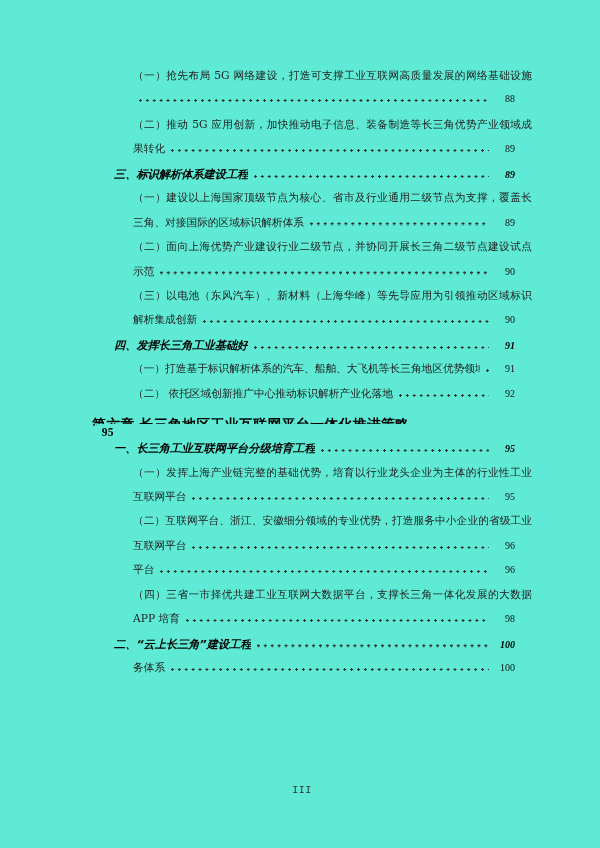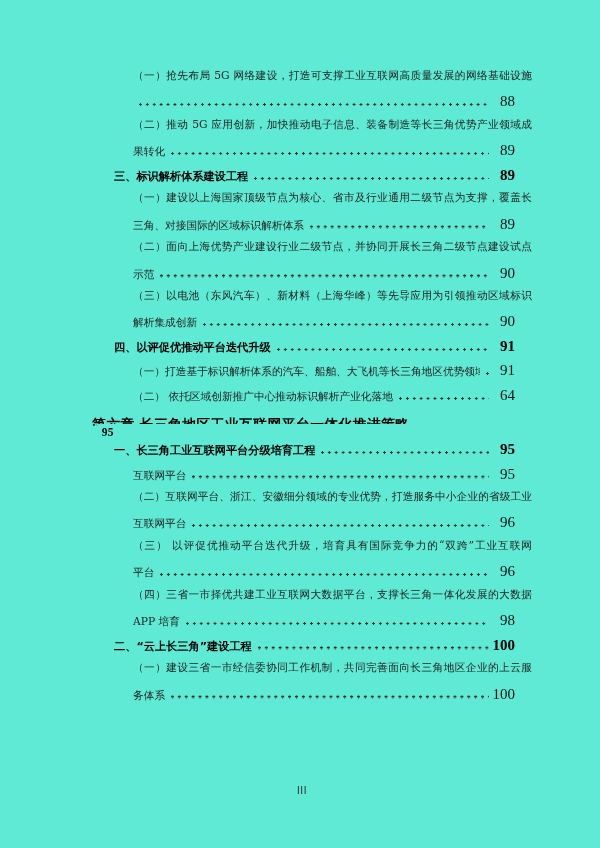--- a/index.html
+++ b/index.html
@@ -9,49 +9,49 @@
   }
   .toc{position:absolute;left:88px;top:66px;width:444px;}
   .row{
     display:flex;align-items:baseline;height:24.45px;box-sizing:border-box;
     padding-top:3px;overflow:hidden;white-space:nowrap;
   }
   .row .txt{flex:0 1 auto;overflow:hidden;}
   
   .row.chapter{padding-left:1px;height:30px;padding-top:8px;
     font-size:13.8px;font-weight:bold;letter-spacing:0.4px;color:#000;flex-direction:column;}
-  .row.section{padding-left:26px;font-size:11.2px;font-weight:bold;color:#000;}
+  .row.section{padding-left:26px;font-size:11.2px;font-weight:bold;color:#000;font-style:italic;}
   .row.item,.row.cont{padding-left:45px;font-size:10.7px;
     font-family:"DejaVu Serif",serif;color:#222;}
   
   .row.justify .txt{
     flex:1 1 auto;text-align:justify;text-align-last:justify;
   }
   
   .leader{
     flex:1 1 6px;min-width:5px;height:3.2px;margin:0 4px 0 4px;
     background-image:radial-gradient(circle,#2b2b2b 1.05px,rgba(0,0,0,0) 1.35px);
     background-size:6.9px 3.2px;background-repeat:repeat-x;
     background-position:left bottom;
   }
   .row.chapter .leader{
     background-image:radial-gradient(circle,#2b2b2b 0.85px,rgba(0,0,0,0) 1.1px);
     background-size:3.8px 3.2px;margin:0 1px 0 3px;
   }
   
   .num{
-    flex:0 0 auto;font-family:"Liberation Serif",serif;font-size:15px;
+    flex:0 0 auto;font-family:"Liberation Serif",serif;font-size:10px;
     font-weight:normal;min-width:22px;text-align:right;padding-right:17px;color:#111;
   }
   .row.section .num,.row.chapter .num{font-weight:bold;color:#000;}
   .row.chapter .num{font-size:11.5px;padding-right:16px;}
   
   .footer{
     position:absolute;left:4px;right:0;top:785px;text-align:center;
-    font-family:Liberation Sans, sans-serif;font-size:10px;color:#2e2e2e;
+    font-family:Liberation Mono, monospace;font-size:10px;color:#2e2e2e;
     letter-spacing:0.5px;
   }
 </style>
 </head>
 <body>
 
 <div class="page">
   <div class="toc">
       <div class="row item justify">
         <span class="txt">（一）抢先布局 5G 网络建设，打造可支撑工业互联网高质量发展的网络基础设施</span>
@@ -92,81 +92,78 @@
       </div>
       <div class="row item justify">
         <span class="txt">（三）以电池（东风汽车）、新材料（上海华峰）等先导应用为引领推动区域标识</span>
       </div>
       <div class="row cont">
         <span class="txt">解析集成创新</span>
         <span class="leader"></span>
         <span class="num">90</span>
       </div>
       <div class="row section">
-        <span class="txt">四、以评促优推动平台迭代升级</span>
+        <span class="txt">四、发挥长三角工业基础好</span>
         <span class="leader"></span>
         <span class="num">91</span>
       </div>
       <div class="row item">
         <span class="txt">（一）打造基于标识解析体系的汽车、船舶、大飞机等长三角地区优势领域产业生态</span>
         <span class="leader"></span>
         <span class="num">91</span>
       </div>
       <div class="row item">
         <span class="txt">（二） 依托区域创新推广中心推动标识解析产业化落地</span>
         <span class="leader"></span>
-        <span class="num">64</span>
+        <span class="num">92</span>
       </div>
       <div class="row chapter">
         <span class="txt">第六章 长三角地区工业互联网平台一体化推进策略</span>
         <span class="leader"></span>
         <span class="num">95</span>
       </div>
       <div class="row section">
         <span class="txt">一、长三角工业互联网平台分级培育工程</span>
         <span class="leader"></span>
         <span class="num">95</span>
+      </div>
+      <div class="row item justify">
+        <span class="txt">（一）发挥上海产业链完整的基础优势，培育以行业龙头企业为主体的行业性工业</span>
       </div>
       <div class="row cont">
         <span class="txt">互联网平台</span>
         <span class="leader"></span>
         <span class="num">95</span>
       </div>
       <div class="row item justify">
         <span class="txt">（二）互联网平台、浙江、安徽细分领域的专业优势，打造服务中小企业的省级工业</span>
       </div>
       <div class="row cont">
         <span class="txt">互联网平台</span>
         <span class="leader"></span>
         <span class="num">96</span>
-      </div>
-      <div class="row item justify">
-        <span class="txt">（三） 以评促优推动平台迭代升级，培育具有国际竞争力的“双跨”工业互联网</span>
       </div>
       <div class="row cont">
         <span class="txt">平台</span>
         <span class="leader"></span>
         <span class="num">96</span>
       </div>
       <div class="row item justify">
         <span class="txt">（四）三省一市择优共建工业互联网大数据平台，支撑长三角一体化发展的大数据</span>
       </div>
       <div class="row cont">
         <span class="txt">APP 培育</span>
         <span class="leader"></span>
         <span class="num">98</span>
       </div>
       <div class="row section">
         <span class="txt">二、“云上长三角”建设工程</span>
         <span class="leader"></span>
         <span class="num">100</span>
       </div>
-      <div class="row item justify">
-        <span class="txt">（一）建设三省一市经信委协同工作机制，共同完善面向长三角地区企业的上云服</span>
-      </div>
       <div class="row cont">
         <span class="txt">务体系</span>
         <span class="leader"></span>
         <span class="num">100</span>
       </div>
     </div>
   <div class="footer">III</div>
 </div>
 
 </body></html>

